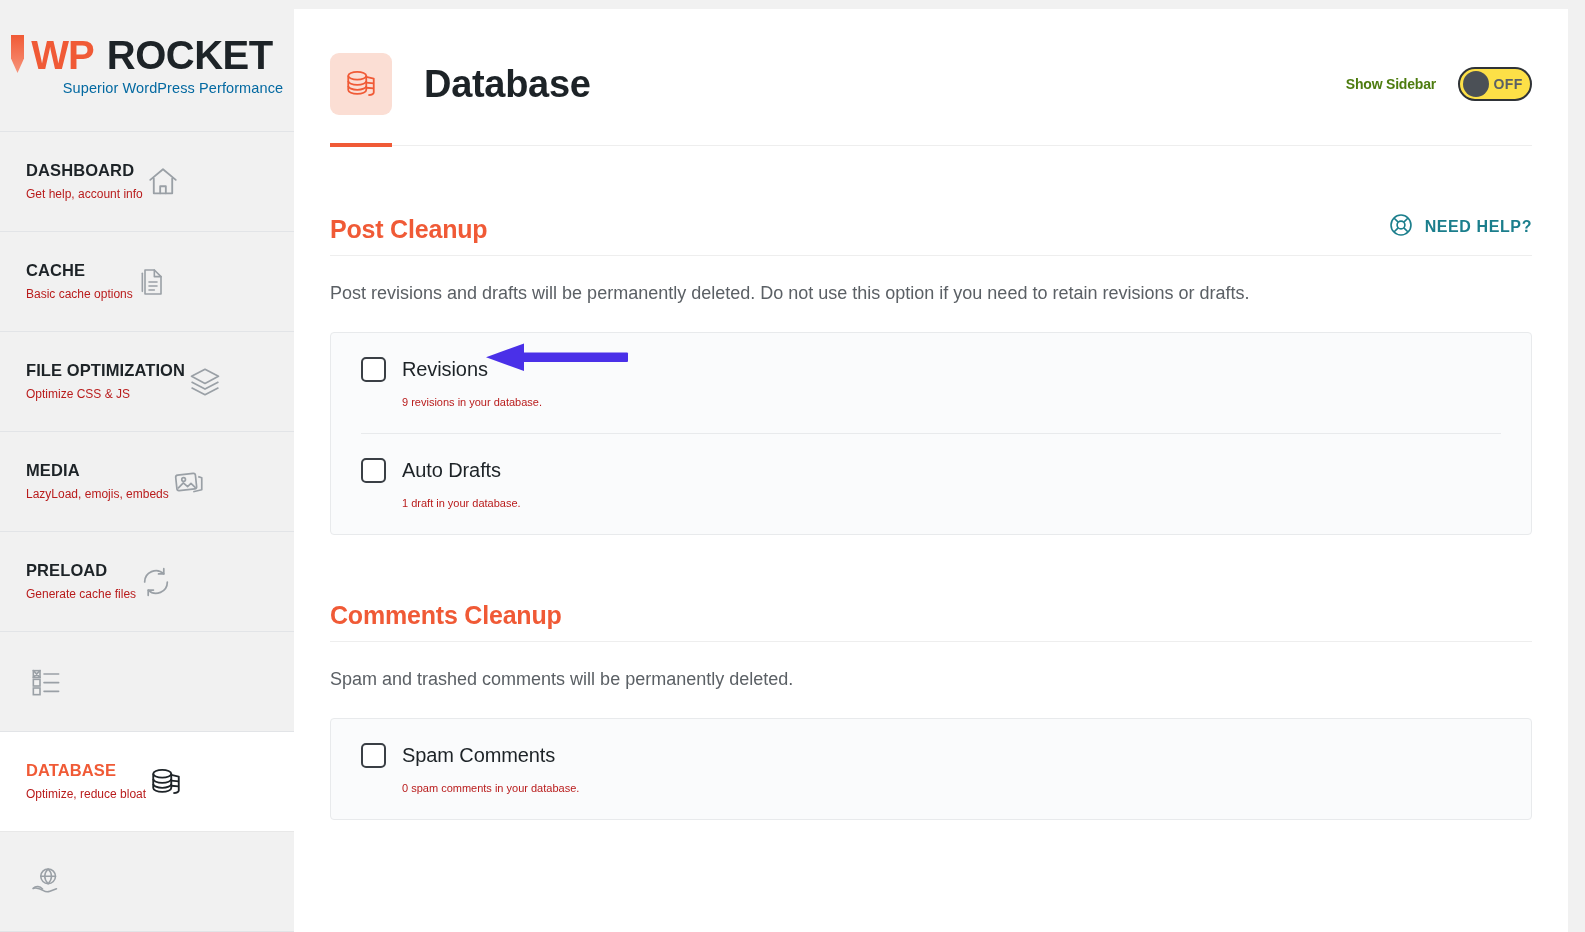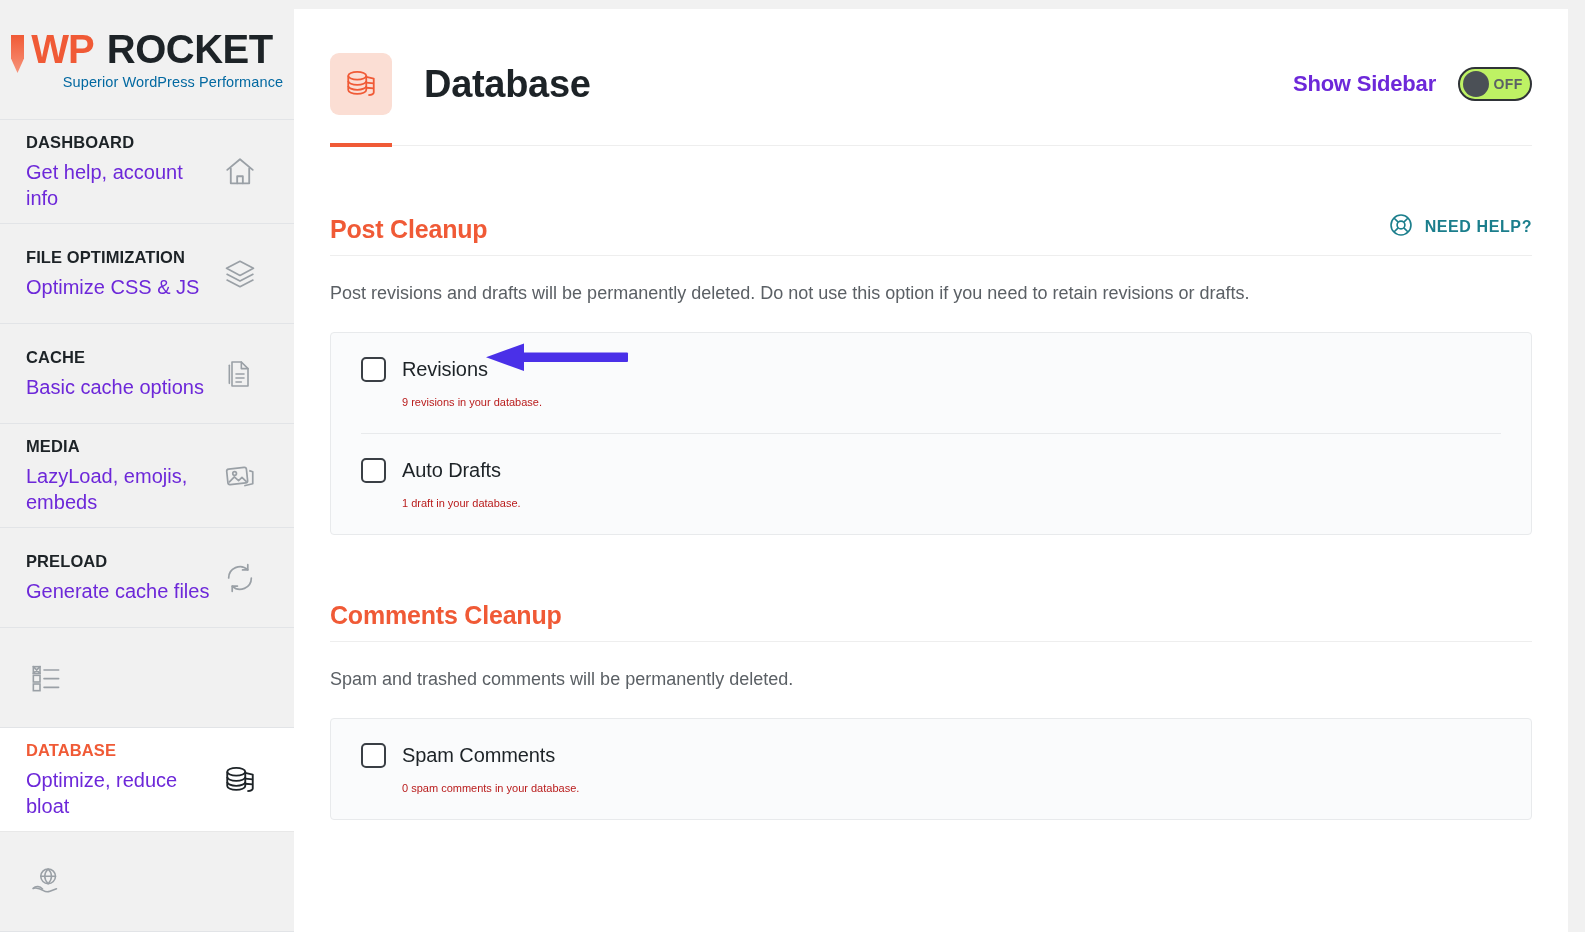--- a/index.html
+++ b/index.html
@@ -79,41 +79,40 @@
     color: #0369a1;
     letter-spacing: 0.1px;
     margin-top: 5px;
     margin-left: 42px;
   }
 
   .nav-item {
     position: relative;
     display: flex;
     align-items: center;
-    justify-content: space-between;
     padding: 20px 34px 20px 26px;
     border-bottom: 1px solid #e2e4e7;
     cursor: pointer;
     background: #f1f1f1;
     min-height: 100px;
   }
   .nav-item.active { background: #ffffff; border-bottom-color: #e8e8e8; }
   .nav-text { display: flex; flex-direction: column; max-width: 190px; }
   .nav-title {
     font-size: 16.5px;
     font-weight: bold;
     color: #1d2327;
     letter-spacing: 0.1px;
     text-transform: uppercase;
     line-height: 1.25;
   }
   .nav-item.active .nav-title { color: #f05a36; }
   .nav-sub {
-    font-size: 20px;
-    color: #6d28d9;
+    font-size: 12px;
+    color: #b91c1c;
     margin-top: 6px;
     line-height: 1.32;
   }
   .nav-icon {
     width: 40px;
     height: 40px;
     display: flex;
     align-items: center;
     justify-content: center;
     flex-shrink: 0;
@@ -168,31 +167,31 @@
     color: #f05a36;
   }
   #page-title {
     font-size: 38px;
     font-weight: bold;
     color: #1d2327;
     letter-spacing: -0.3px;
   }
   .header-right { display: flex; align-items: center; gap: 22px; }
   #sidebar-toggle-label {
-    font-size: 22px;
-    font-weight: bold;
-    color: #6d28d9;
+    font-size: 14px;
+    font-weight: bold;
+    color: #4d7c0f;
     letter-spacing: -0.2px;
   }
   #sidebar-toggle {
     width: 74px;
     height: 34px;
     border-radius: 20px;
     border: 2px solid #2f3337;
-    background: #bef264;
+    background: #fde047;
     display: flex;
     align-items: center;
     padding: 0 3px;
     cursor: pointer;
     position: relative;
   }
   .toggle-knob {
     width: 26px;
     height: 26px;
     border-radius: 50%;
@@ -314,43 +313,43 @@
         <svg width="34" height="34" viewBox="0 0 24 24" fill="none" stroke="currentColor" stroke-width="1.3" stroke-linecap="round" stroke-linejoin="round">
           <path d="M3 10.5 12 3l9 7.5"></path>
             <path d="M5.5 9.5V20h13V9.5"></path>
             <path d="M10 20v-5h4v5"></path>
         </svg>
       </span>
     </div>
 
     <div class="nav-item">
       <div class="nav-text">
-        <span class="nav-title">FILE OPTIMIZATION</span>
-        <span class="nav-sub">Optimize CSS &amp; JS</span>
-      </div>
-      <span class="nav-icon">
-        <svg width="34" height="34" viewBox="0 0 24 24" fill="none" stroke="currentColor" stroke-width="1.2" stroke-linejoin="round">
-          <path d="M12 3 2.5 8 12 13l9.5-5z"></path>
-            <path d="M2.5 12 12 17l9.5-5"></path>
-            <path d="M2.5 16 12 21l9.5-5"></path>
-        </svg>
-      </span>
-    </div>
-
-    <div class="nav-item">
-      <div class="nav-text">
         <span class="nav-title">CACHE</span>
         <span class="nav-sub">Basic cache options</span>
       </div>
       <span class="nav-icon">
         <svg width="32" height="32" viewBox="0 0 24 24" fill="none" stroke="currentColor" stroke-width="1.2" stroke-linecap="round" stroke-linejoin="round">
           <path d="M6 3h7l5 5v13H6z"></path>
             <path d="M13 3v5h5"></path>
             <path d="M4 5.5V19"></path>
           <path d="M9 12h6M9 15h6M9 18h4"></path>
+        </svg>
+      </span>
+    </div>
+
+    <div class="nav-item">
+      <div class="nav-text">
+        <span class="nav-title">FILE OPTIMIZATION</span>
+        <span class="nav-sub">Optimize CSS &amp; JS</span>
+      </div>
+      <span class="nav-icon">
+        <svg width="34" height="34" viewBox="0 0 24 24" fill="none" stroke="currentColor" stroke-width="1.2" stroke-linejoin="round">
+          <path d="M12 3 2.5 8 12 13l9.5-5z"></path>
+            <path d="M2.5 12 12 17l9.5-5"></path>
+            <path d="M2.5 16 12 21l9.5-5"></path>
         </svg>
       </span>
     </div>
 
     <div class="nav-item">
       <div class="nav-text">
         <span class="nav-title">MEDIA</span>
         <span class="nav-sub">LazyLoad, emojis, embeds</span>
       </div>
       <span class="nav-icon">

